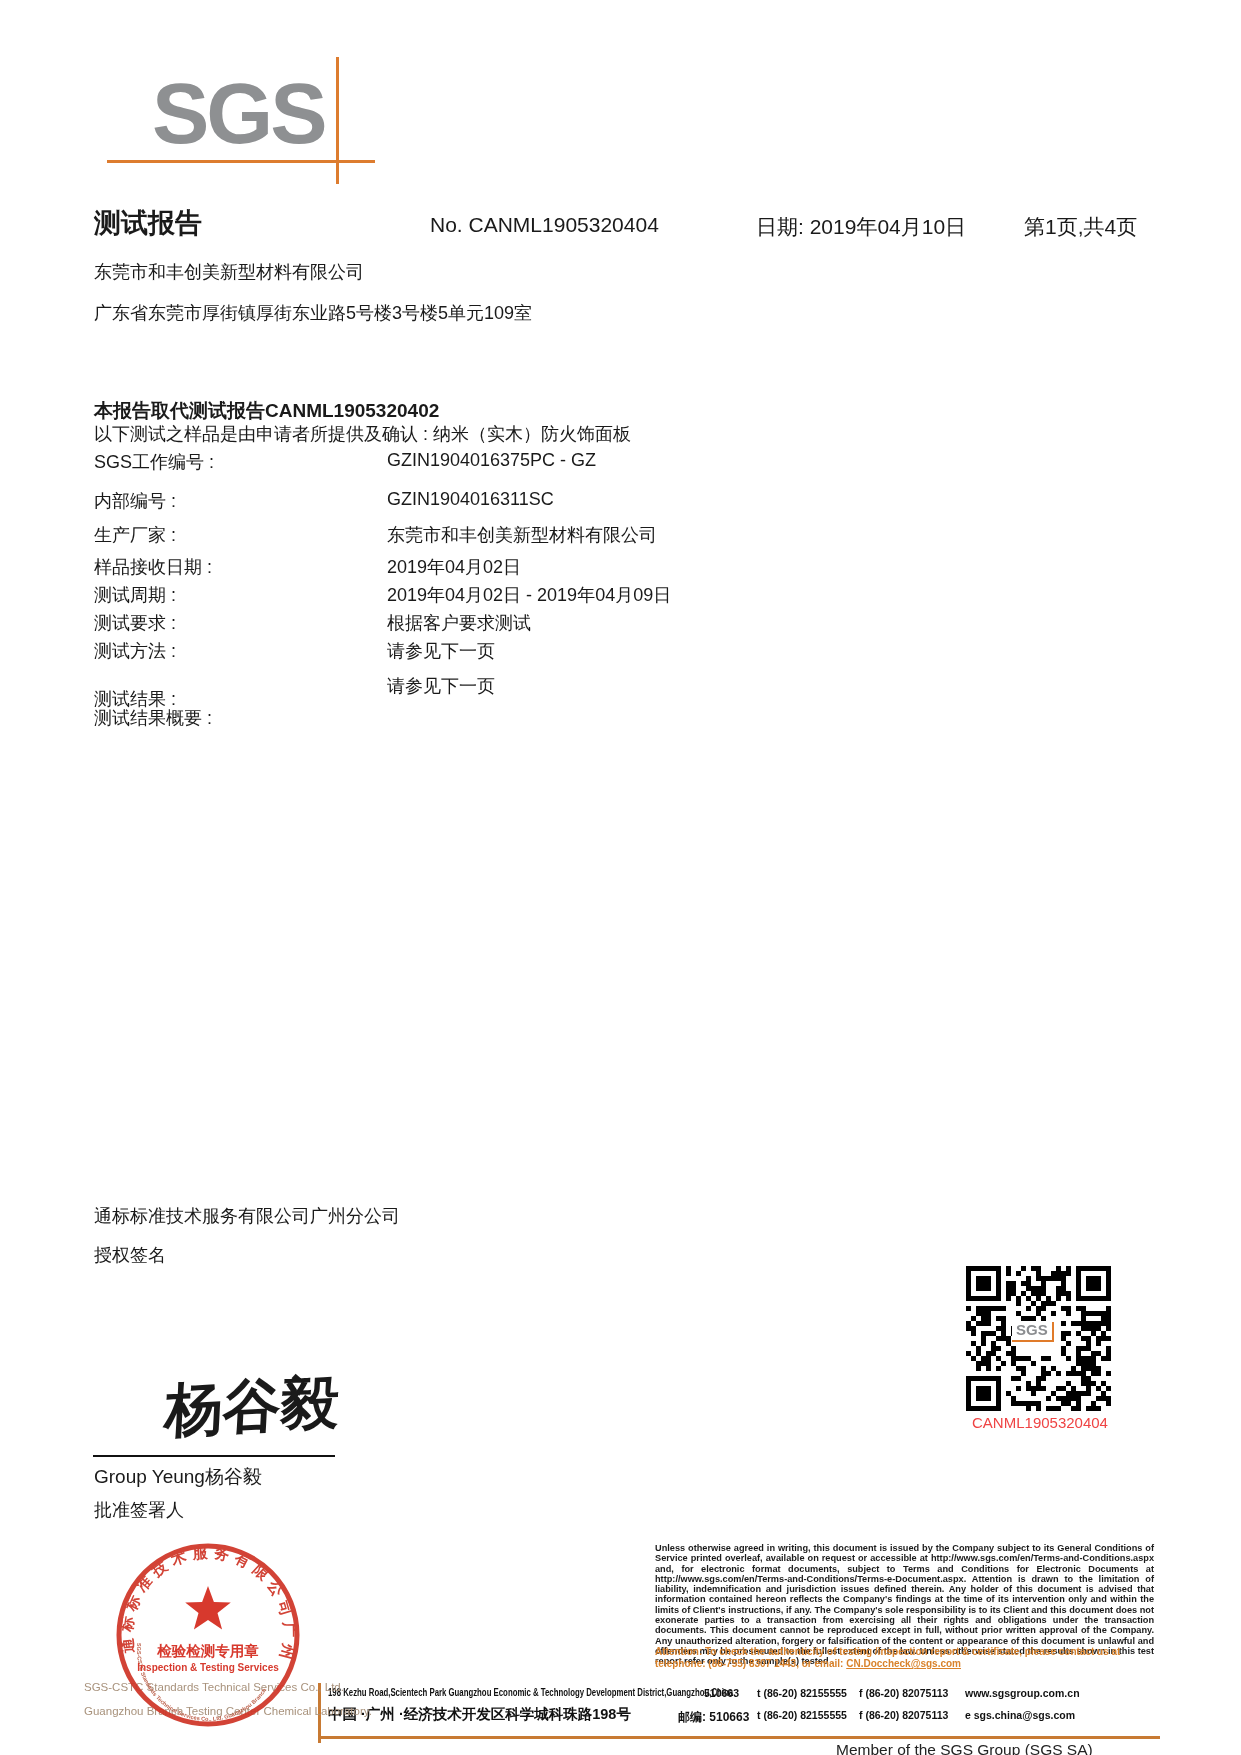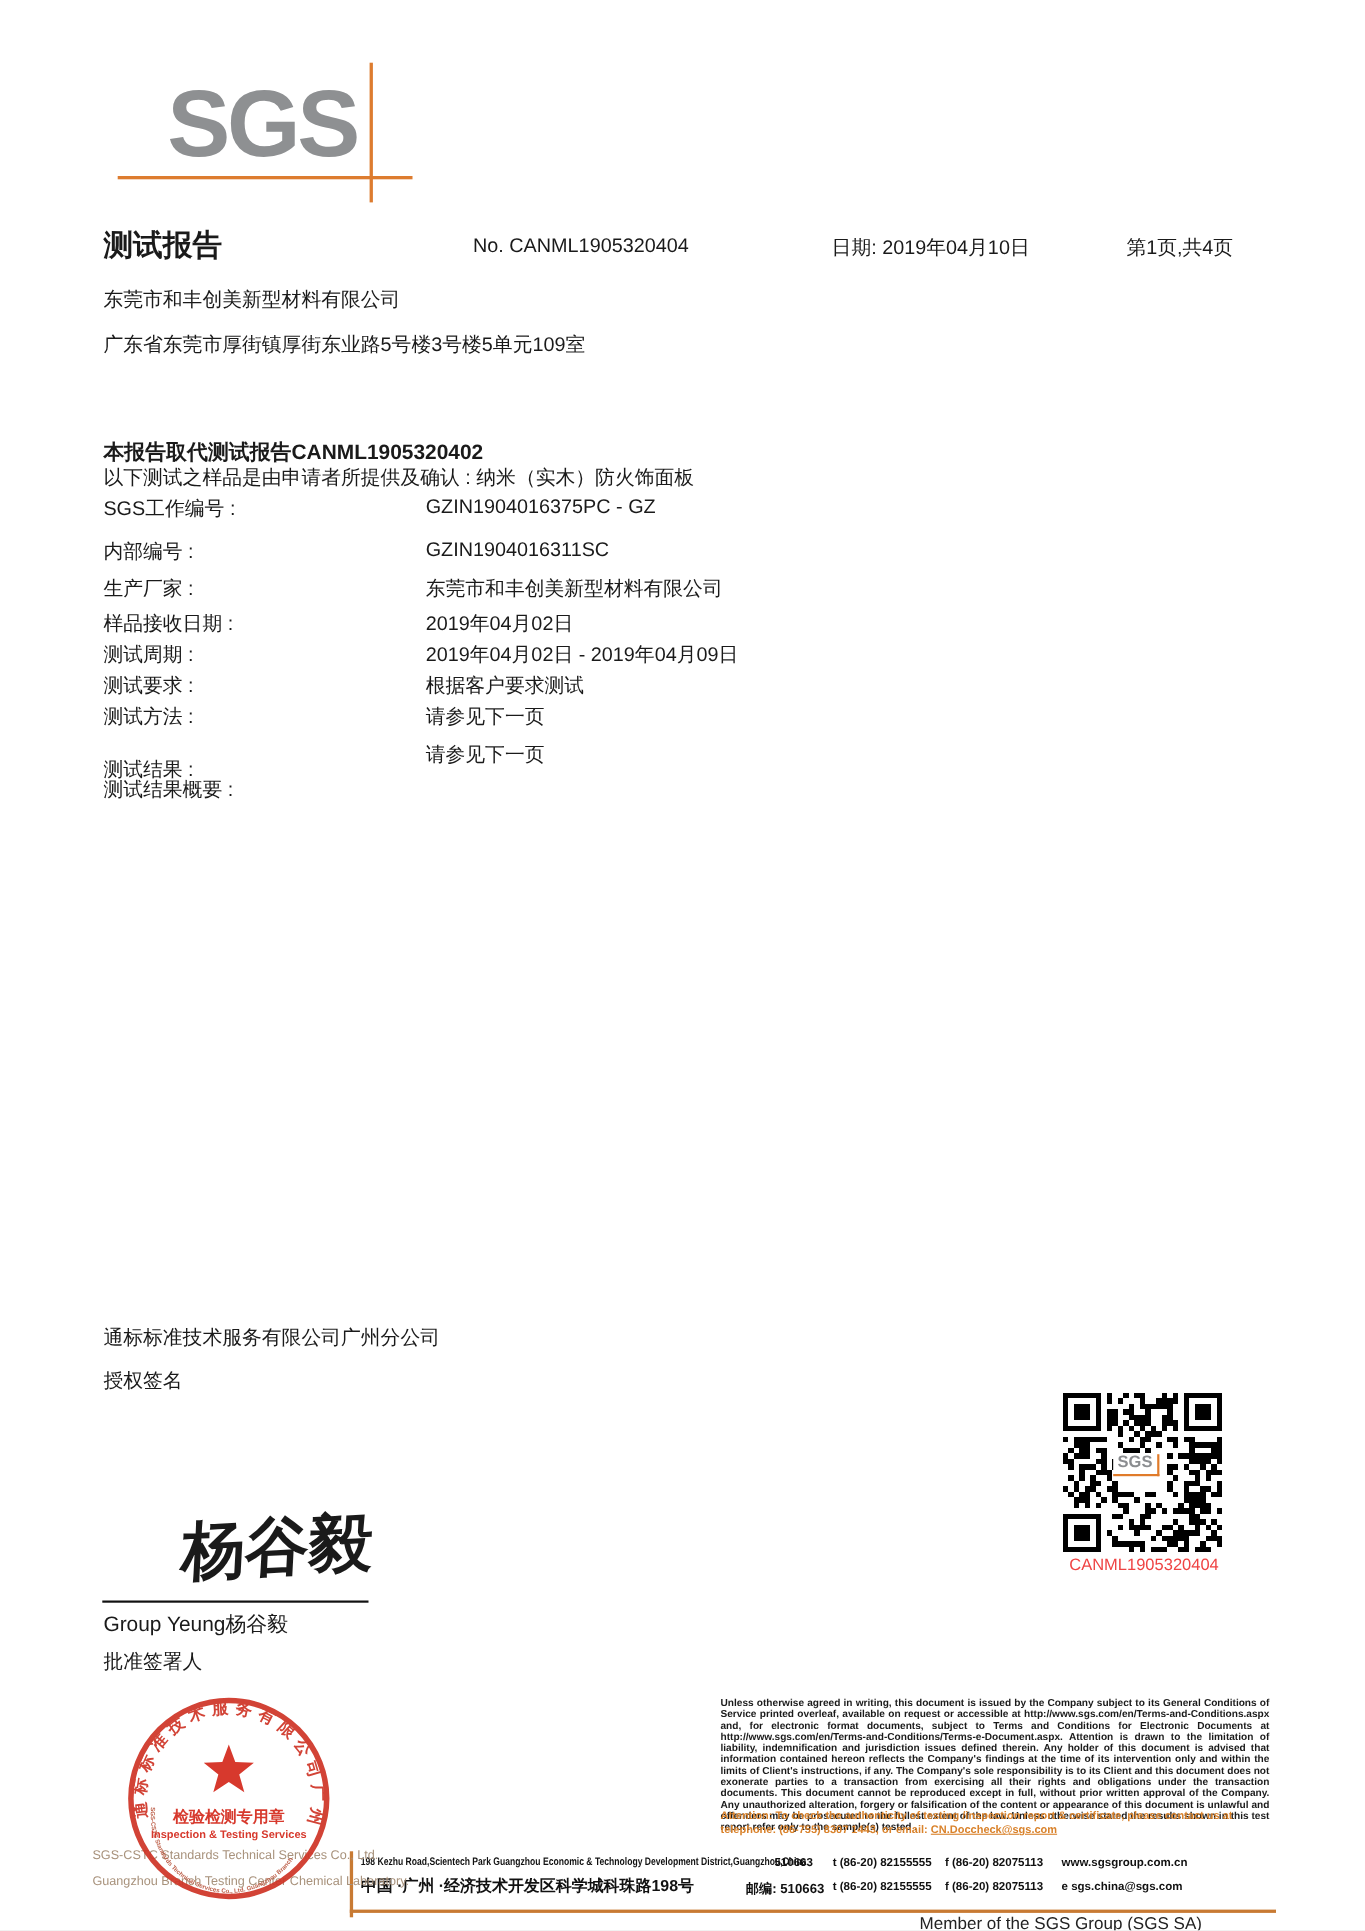--- a/index.html
+++ b/index.html
@@ -4,21 +4,21 @@
 <style>
   html,body{margin:0;padding:0;background:#e8e8e8;}
   .page{position:relative;width:1241px;height:1755px;margin:0 auto;background:#ffffff;overflow:hidden;
         font-family:"Liberation Sans","DejaVu Sans",sans-serif;color:#1a1a1a;}
   .abs{position:absolute;}
   
   .logo-text{font-size:86px;font-weight:bold;color:#8e9092;letter-spacing:-3px;line-height:1;}
   .oline{background:#dd7c2f;}
   
   .doc-title{font-size:27px;font-weight:bold;}
-  .hmeta{font-size:18px;}
+  .hmeta{font-size:21px;}
   .t18{font-size:18px;}
   .t19b{font-size:19px;font-weight:bold;}
   
   .ilabel{left:94px;font-size:18px;}
   .ivalue{left:387px;font-size:18px;}
   
   .sum-table{left:93px;top:734px;width:1083px;border:1px solid #9e9e9e;border-collapse:collapse;}
   .sum-table th,.sum-table td{border:1px solid #9e9e9e;}
   .sum-table th{height:40px;font-size:18px;font-weight:bold;text-align:left;padding-left:14px;}
   .sum-table td{height:42px;font-size:17px;padding-left:28px;}

